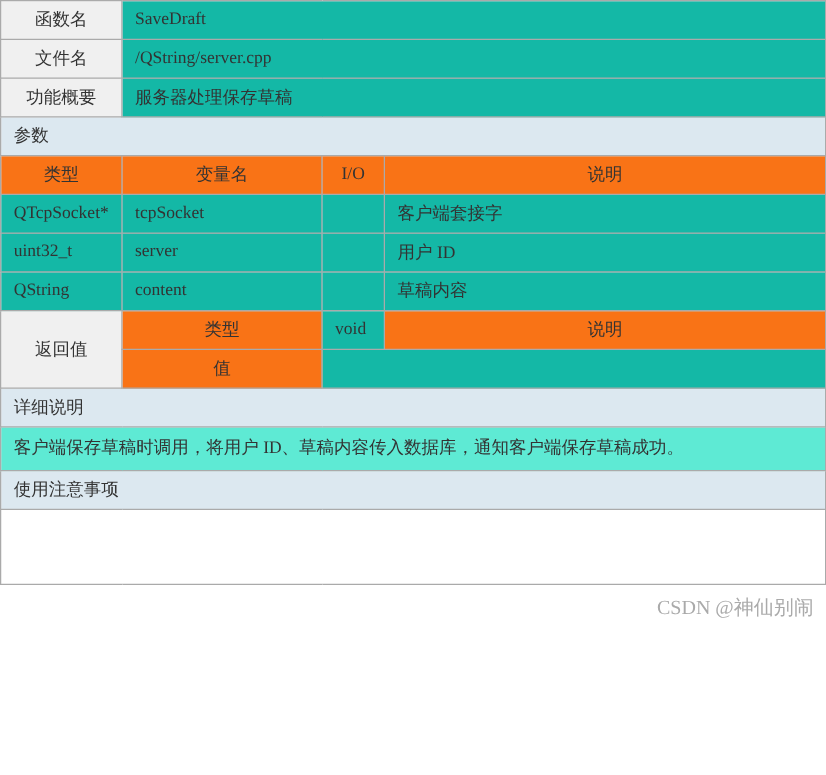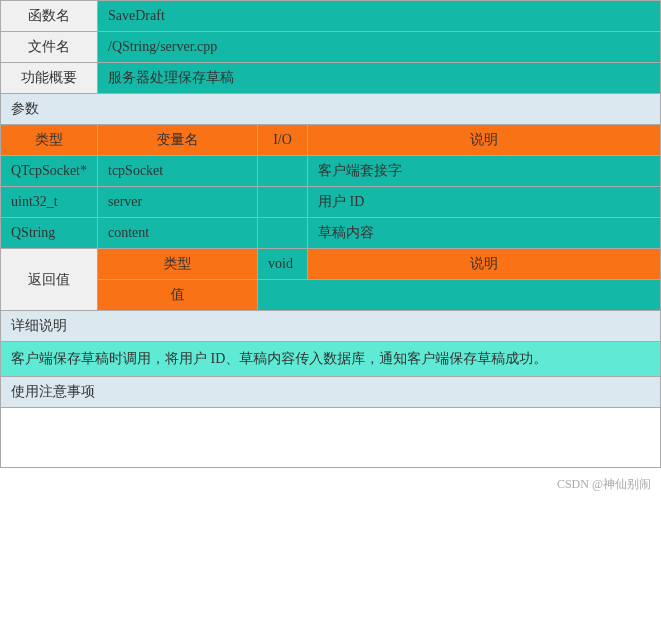--- a/index.html
+++ b/index.html
@@ -68,21 +68,21 @@
       padding: 10px 10px;
       background: #5eead4;
       line-height: 1.6;
       color: #333;
     }
 
     .watermark {
       text-align: right;
       padding: 8px 10px;
       color: #aaa;
-      font-size: 12px;
+      font-size: 16px;
       background: #fff;
     }
   </style>
 </head>
 <body>
 
 <div class="page-wrapper">
   <table class="doc-table">
     <tbody>
 

